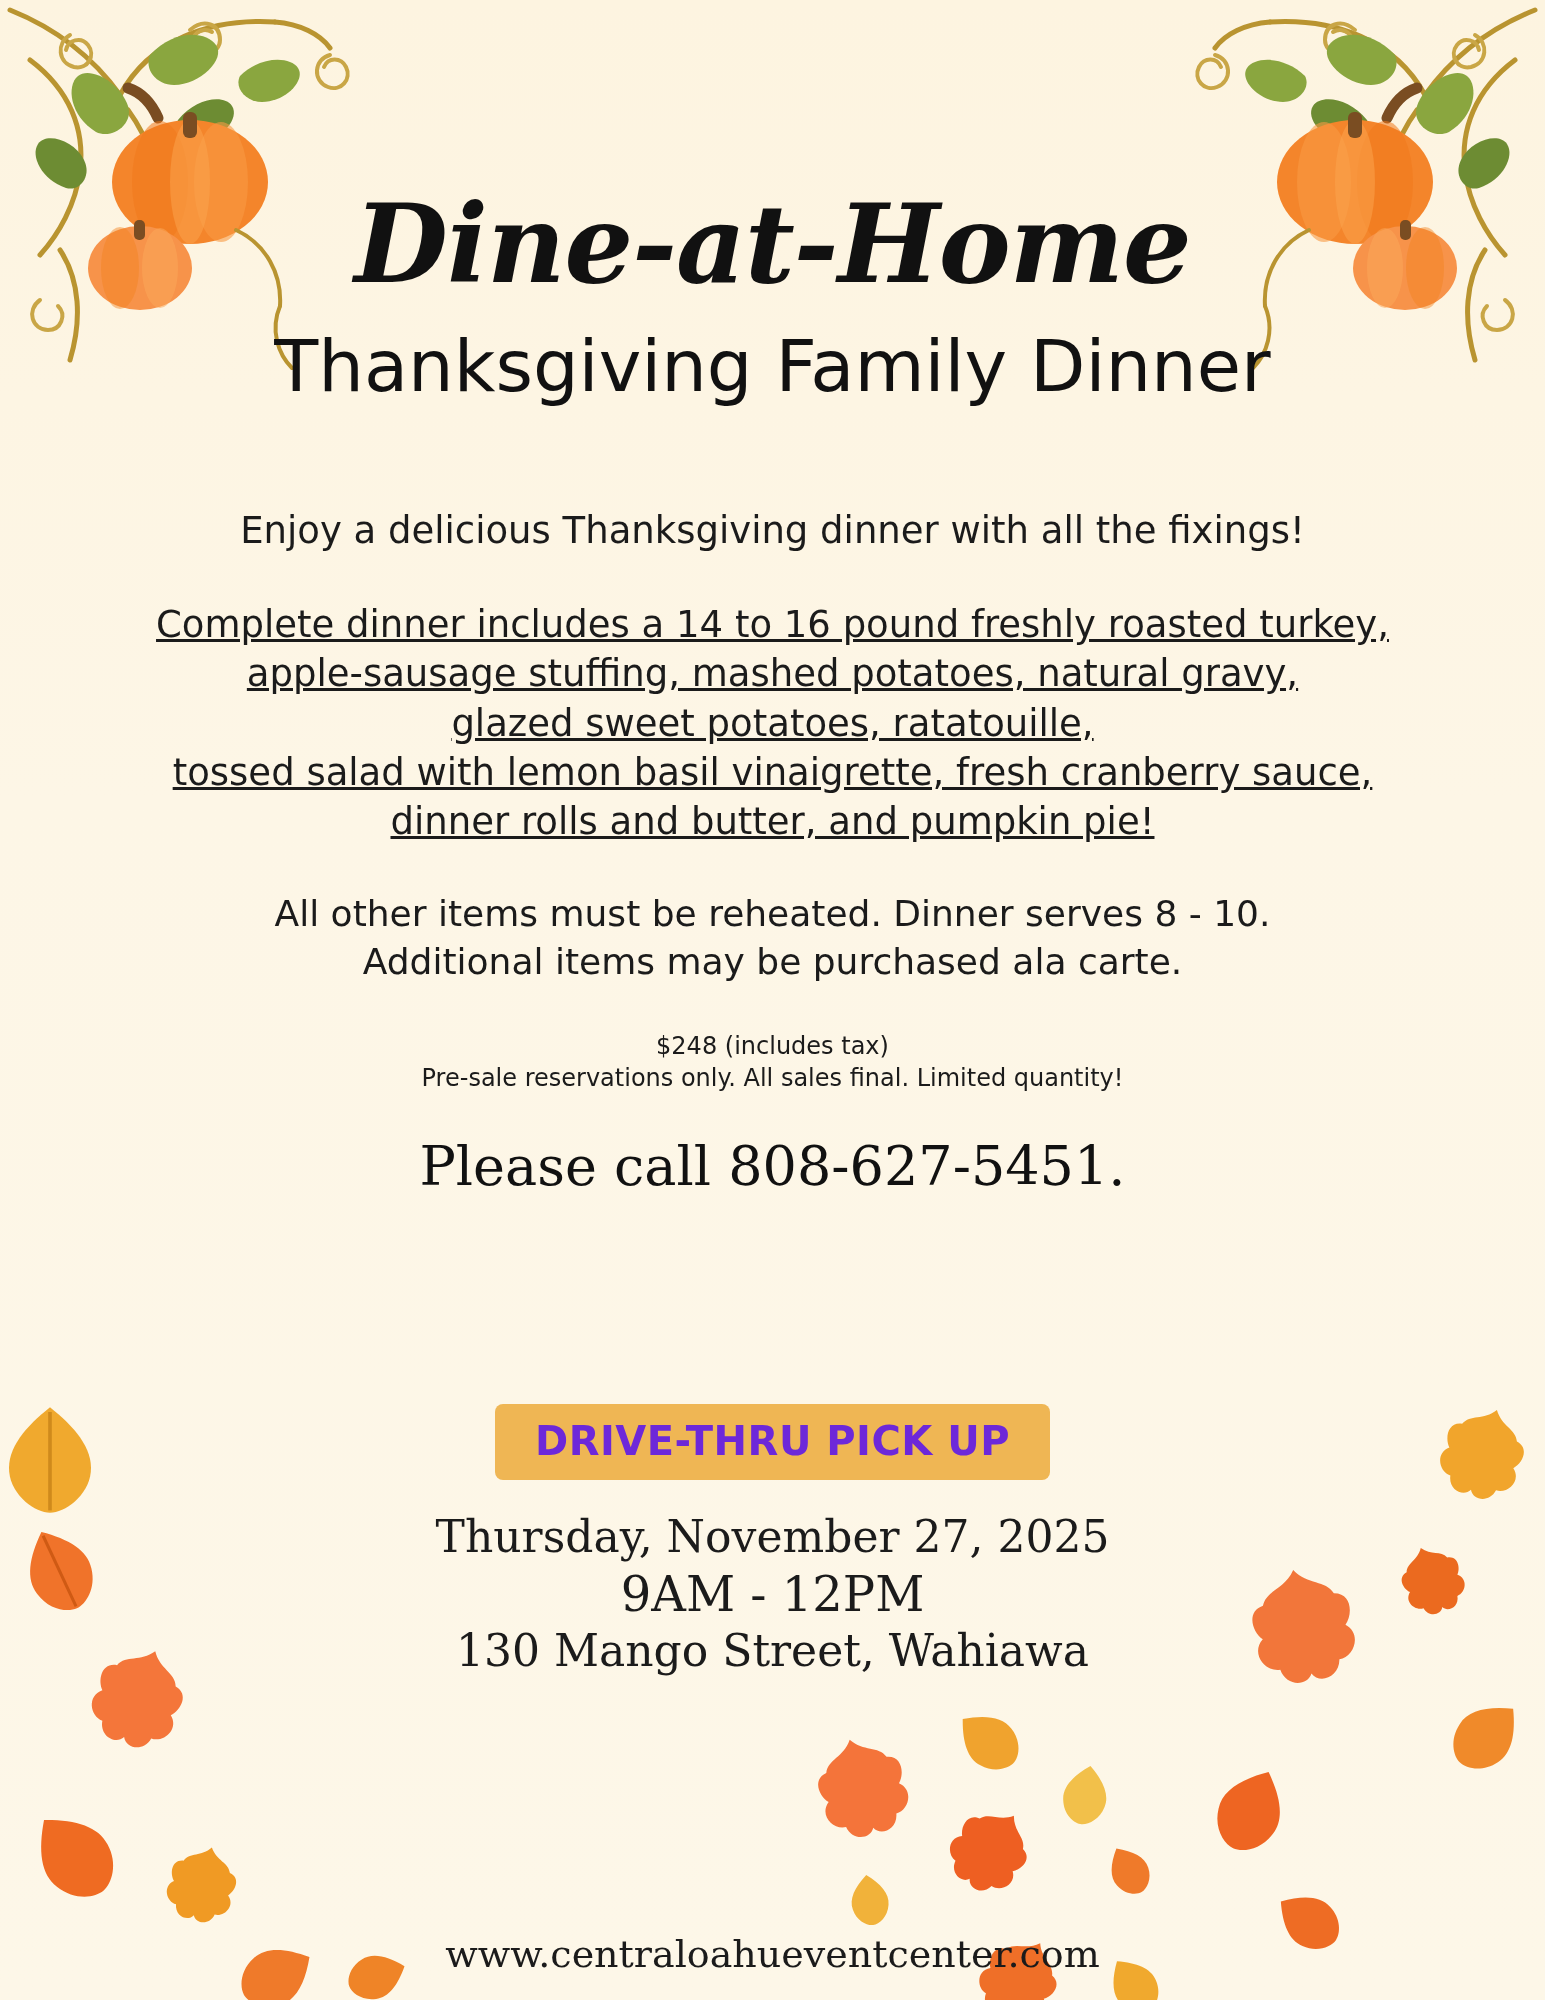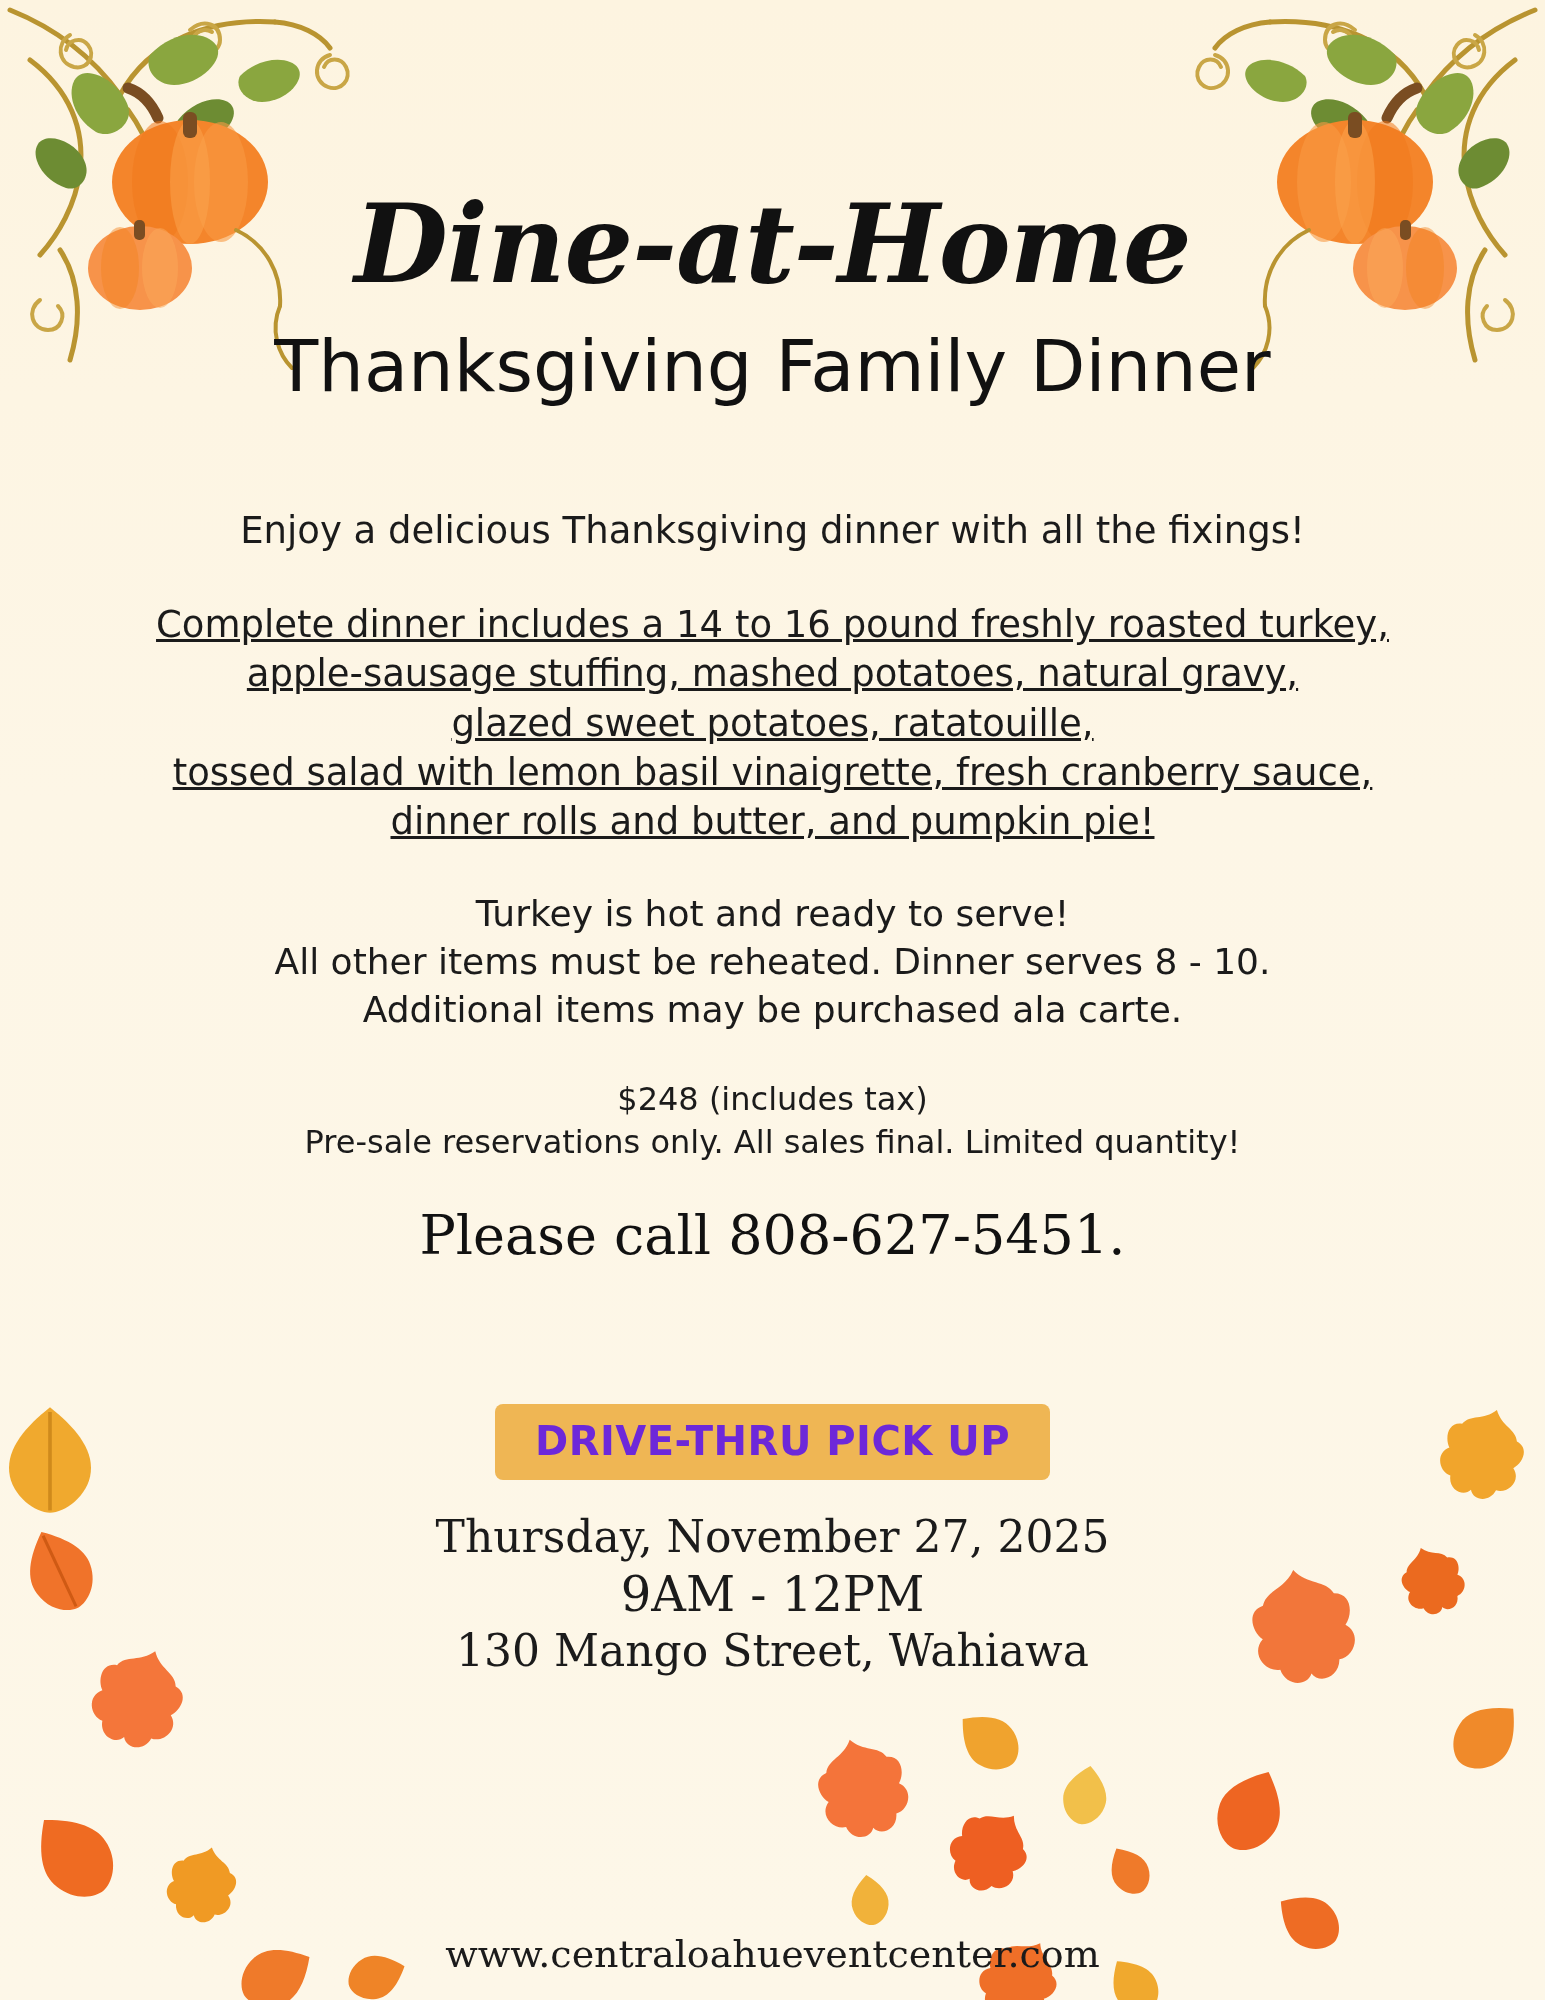--- a/index.html
+++ b/index.html
@@ -112,21 +112,21 @@
     line-height: 1.33;
     margin-top: 46px;
     text-decoration: underline;
   }
   .p-block2 {
     font-size: 36px;
     line-height: 1.33;
     margin-top: 44px;
   }
   .p-price {
-    font-size: 32px;
+    font-size: 24px;
     line-height: 1.35;
     margin-top: 44px;
   }
   .p-call {
     font-family: "DejaVu Serif", serif;
     font-size: 54px;
     margin-top: 40px;
     color: #111;
   }
 
@@ -286,21 +286,20 @@
 
     <div class="p-block">
       <div>Complete dinner includes a 14 to 16 pound freshly roasted turkey,</div>
       <div>apple-sausage stuffing, mashed potatoes, natural gravy,</div>
       <div>glazed sweet potatoes, ratatouille,</div>
       <div>tossed salad with lemon basil vinaigrette, fresh cranberry sauce,</div>
       <div>dinner rolls and butter, and pumpkin pie!</div>
     </div>
 
     <div class="p-block2">
-      <div>Turkey is hot and ready to serve!</div>
       <div>All other items must be reheated. Dinner serves 8 - 10.</div>
       <div>Additional items may be purchased ala carte.</div>
     </div>
 
     <div class="p-price">
       <div>$248 (includes tax)</div>
       <div>Pre-sale reservations only. All sales final. Limited quantity!</div>
     </div>
 
     <div class="p-call">Please call 808-627-5451.</div>

